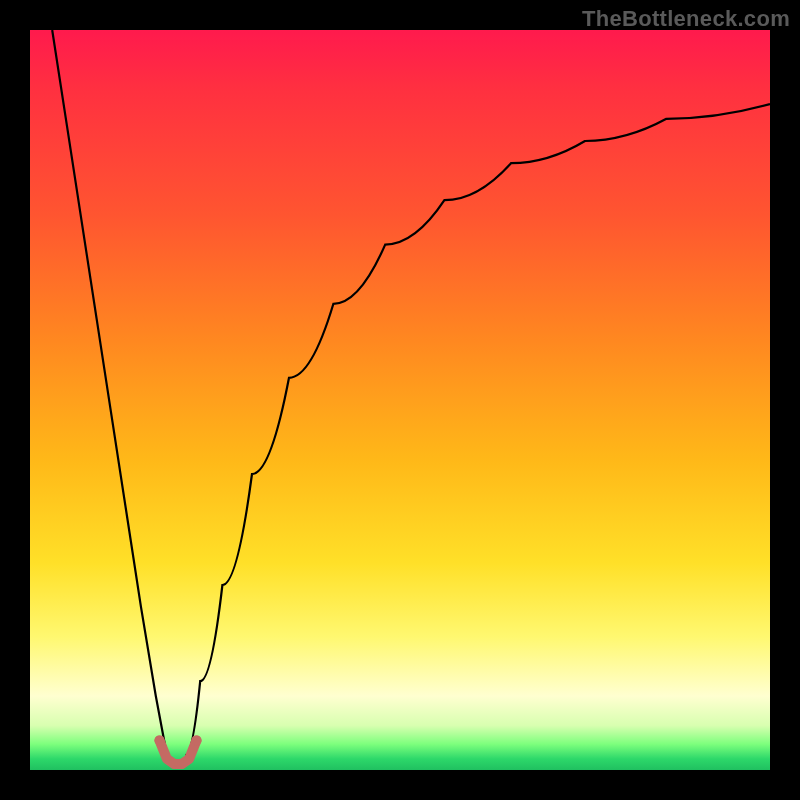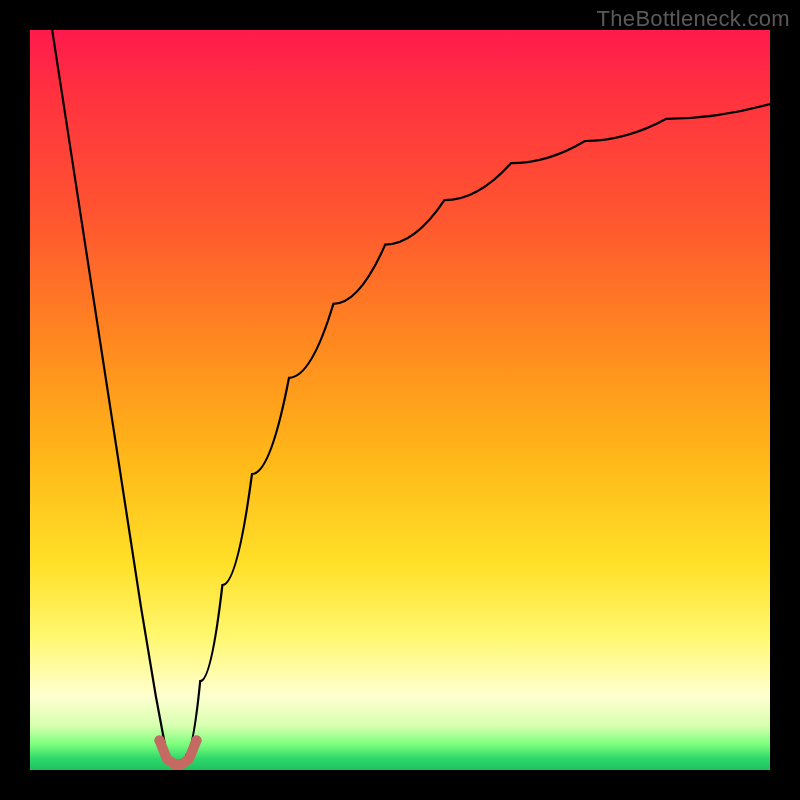--- a/index.html
+++ b/index.html
@@ -40,21 +40,21 @@
       #20c060 100%
     );
   }
   .watermark {
     position: absolute;
     top: 6px;
     right: 10px;
     color: #5a5a5a;
     font-size: 22px;
     letter-spacing: 0.3px;
-    font-weight: 400;
+    font-weight: 700;
     user-select: none;
   }
   svg.curves {
     position: absolute;
     left: 0;
     top: 0;
     width: 740px;
     height: 740px;
   }
   .curve-main {

